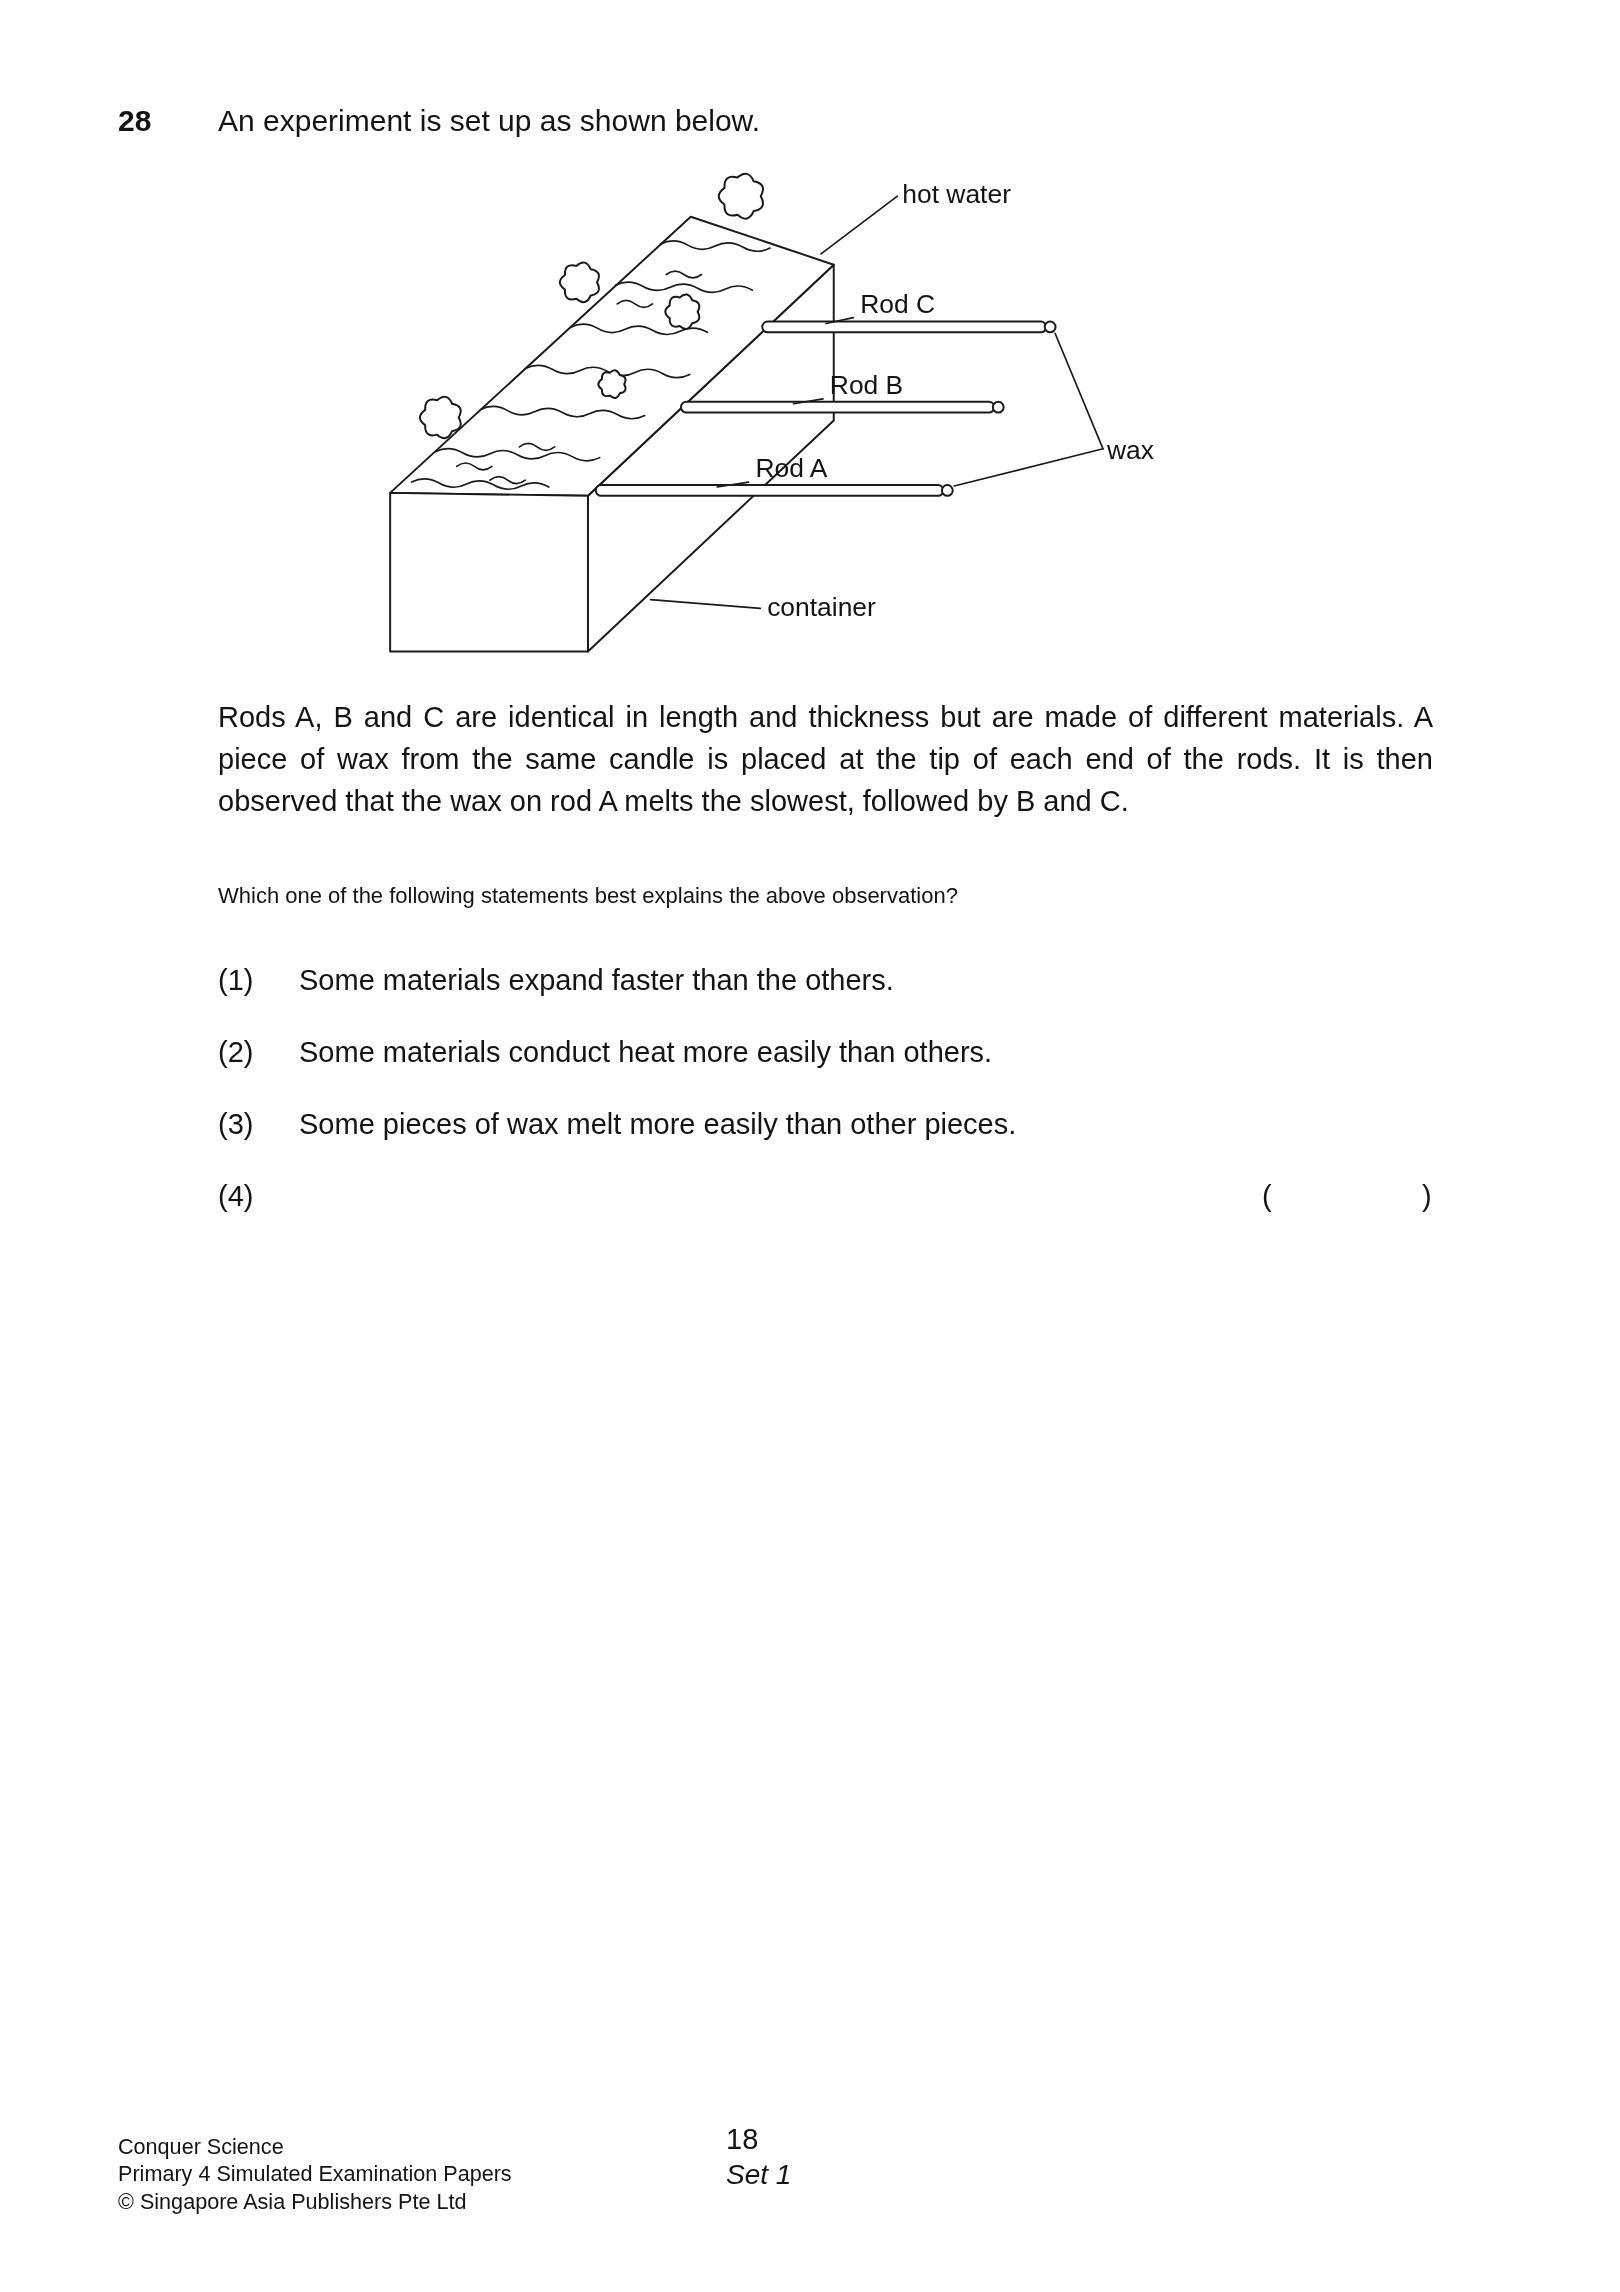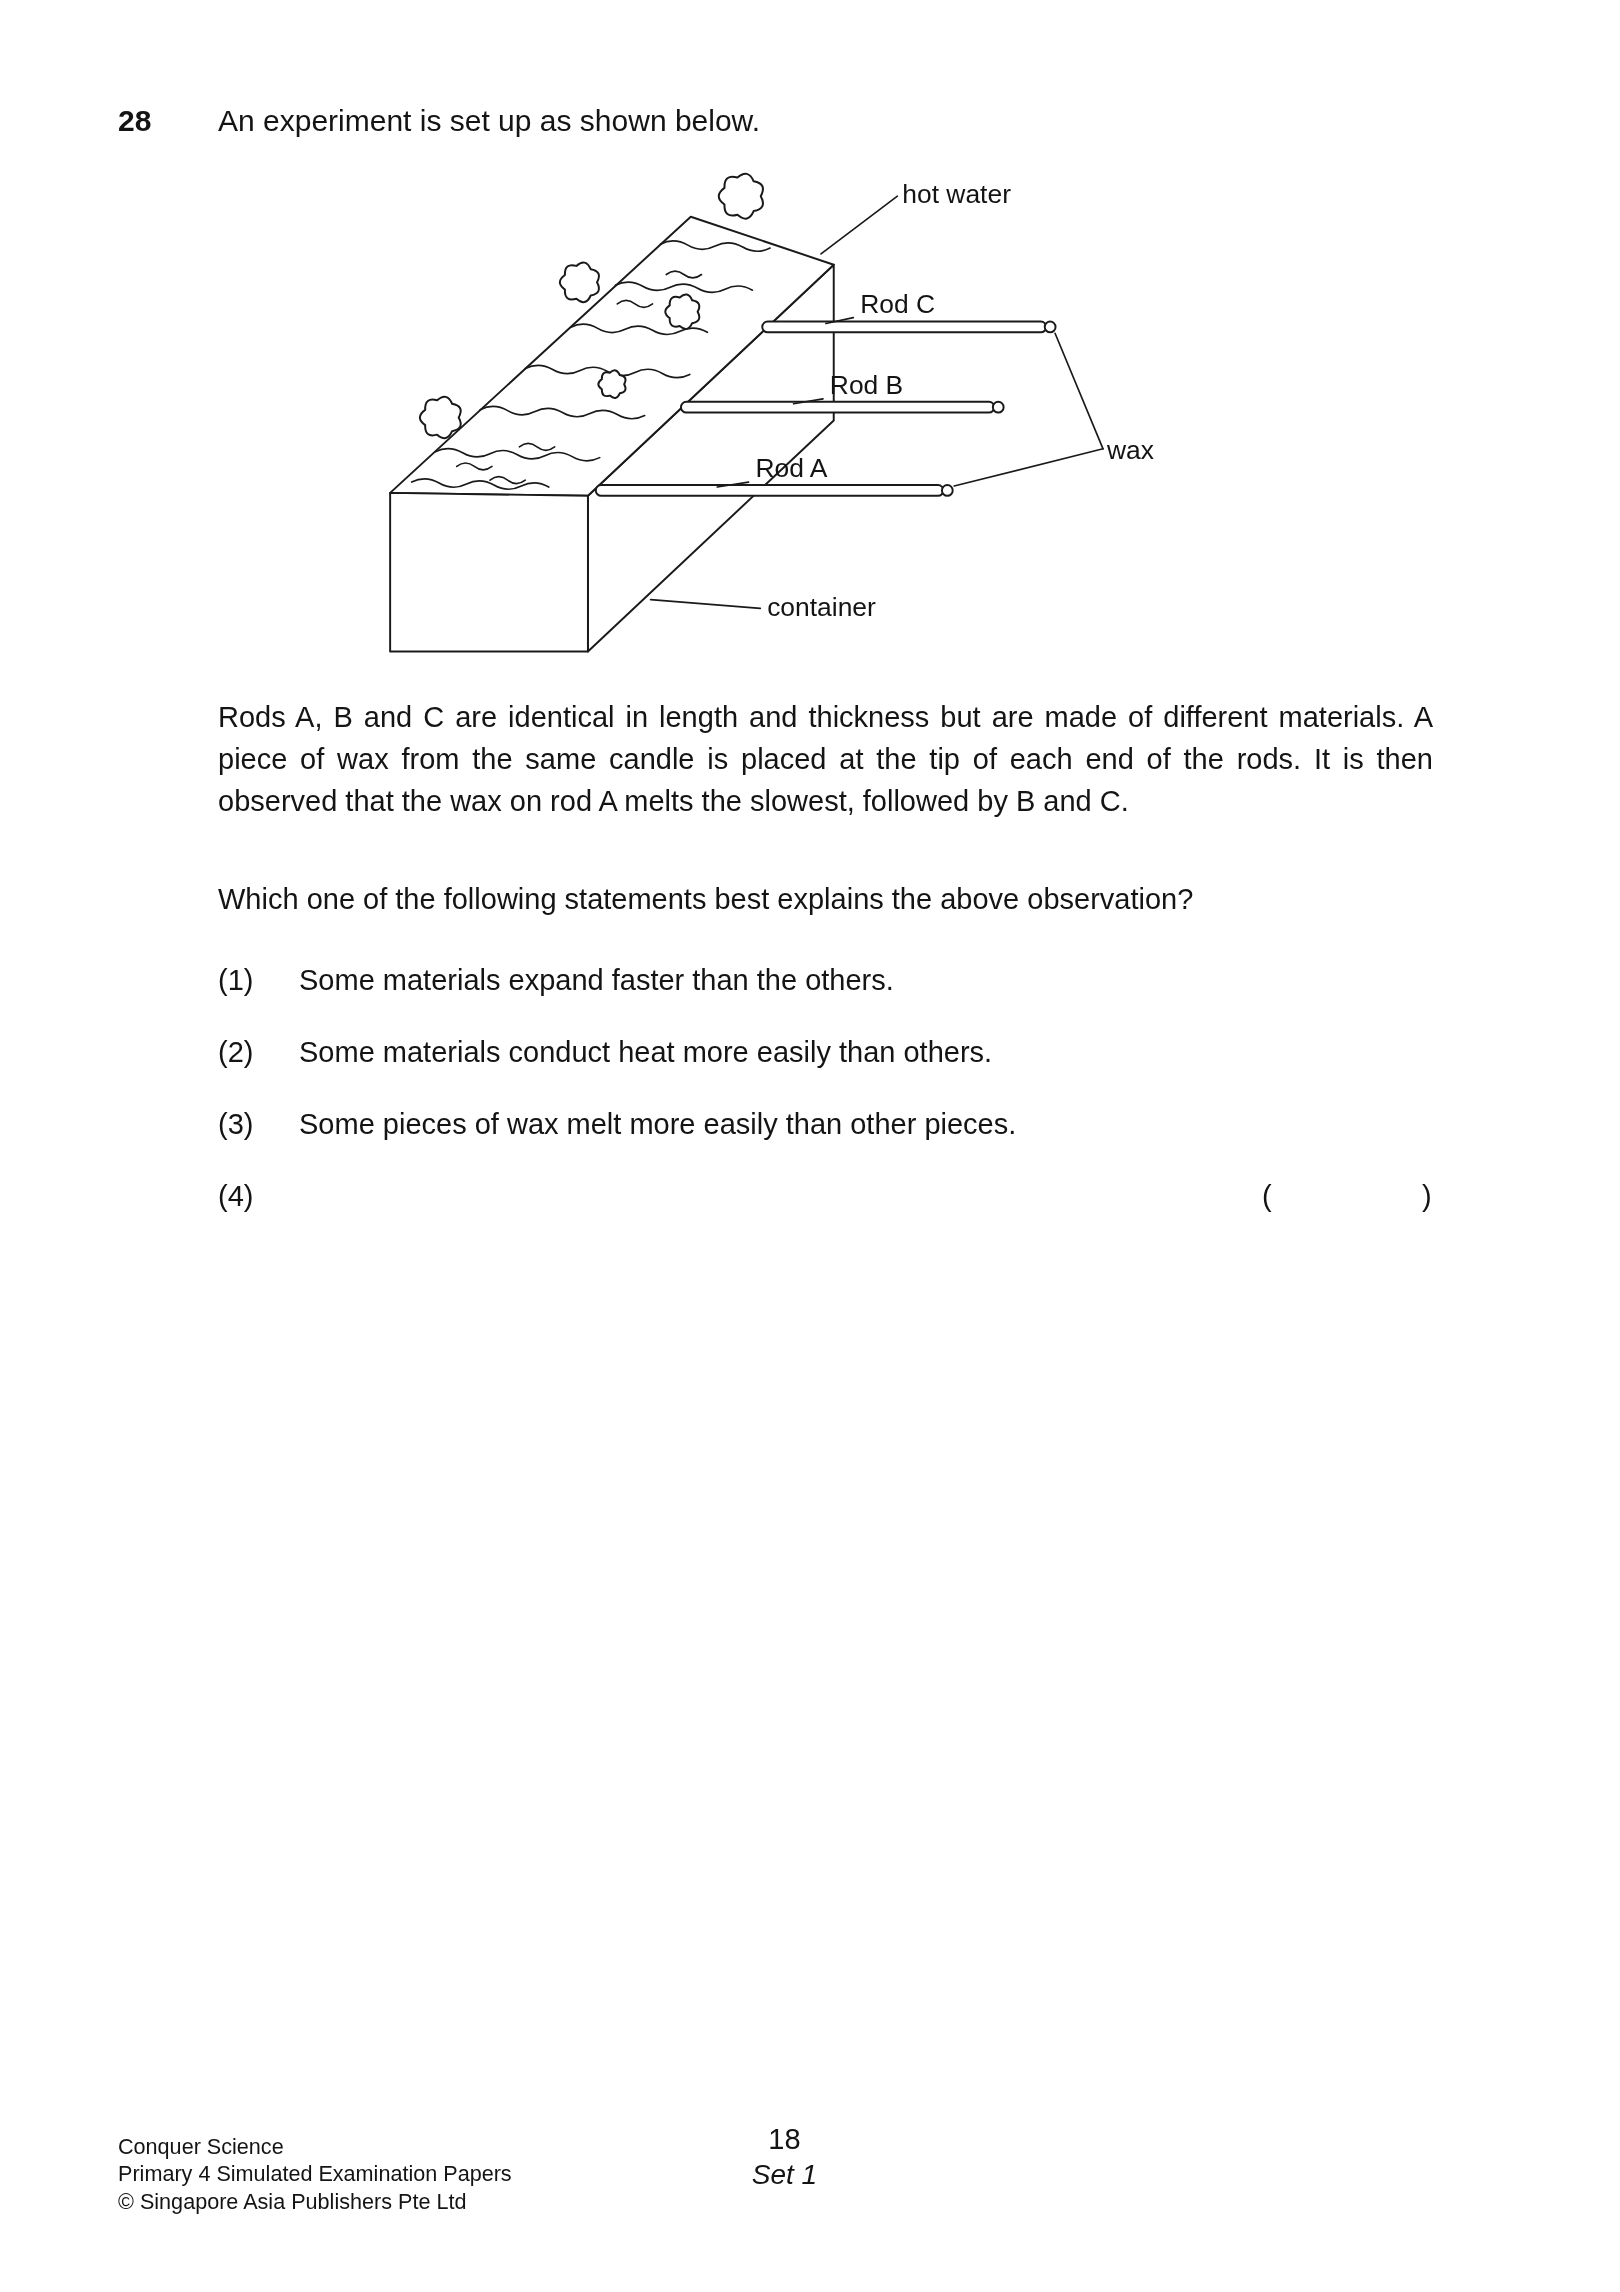--- a/index.html
+++ b/index.html
@@ -8,28 +8,28 @@
     width:1620px; height:2293px; position:relative;
     font-family:"Liberation Sans", sans-serif; color:#141414;
   }
   .qrow { position:absolute; left:118px; top:104px; font-size:30px; white-space:nowrap; }
   .qnum { font-weight:bold; display:inline-block; width:100px; }
   .diagram { position:absolute; left:372px; top:157px; width:804px; height:519px; }
   .body-par {
     position:absolute; left:218px; top:696px; width:1215px;
     font-size:29px; line-height:42px; text-align:justify;
   }
-  .prompt { position:absolute; left:218px; top:883px; font-size:29px; }
+  .prompt { position:absolute; left:218px; top:883px; font-size:22px; }
   .options { position:absolute; left:218px; top:959px; width:1215px; font-size:29px; }
   .opt { display:flex; margin-bottom:30px; line-height:42px; position:relative; }
   .opt-num { flex:0 0 81px; }
   .bracket-open  { position:absolute; left:1044px; top:0; }
   .bracket-close { position:absolute; left:1204px; top:0; }
   .footer-left { position:absolute; left:118px; top:2133px; font-size:21.6px; line-height:27.4px; }
-  .footer-center { position:absolute; left:706px; top:2123px; width:157px; text-align:center; }
+  .footer-center { position:absolute; left:726px; top:2123px; width:157px; }
   .page-num { font-size:29px; }
   .set-label { font-size:28px; font-weight:normal; font-style:italic; margin-top:2.9px; }
   svg text { font-family:"Liberation Sans", sans-serif; }
 </style>
 </head>
 <body>
 
 <div>
 
   <div class="qrow">

